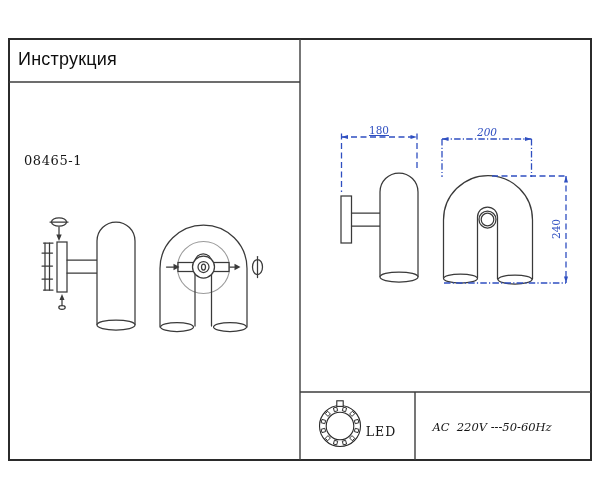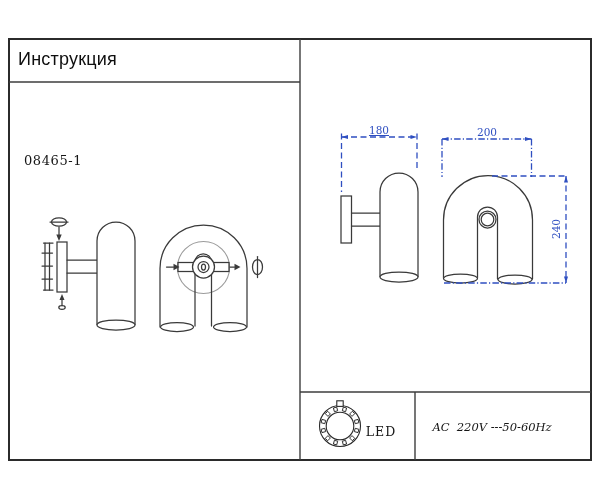--- a/index.html
+++ b/index.html
@@ -12,21 +12,21 @@
   html,body{margin:0;padding:0;background:#fff;}
   .page{position:relative;width:600px;height:500px;background:#ffffff;overflow:hidden;
         font-family:"Liberation Sans",sans-serif;text-align:center;}
   .page svg{position:absolute;left:0;top:0;}
   .txt{position:absolute;color:var(--text_dark);}
   .title{left:18px;top:49px;font-size:18px;letter-spacing:0.2px;color:#0e0e0e;}
   .model{left:24px;top:105px;font-family:"DejaVu Serif",serif;font-size:13px;letter-spacing:0.6px;margin-top:48px;}
   .dim{position:absolute;font-family:"DejaVu Serif",serif;font-size:10.5px;
        color:var(--dimension_blue);transform:translate(-50%,-50%);white-space:nowrap;}
   .dim180{left:379px;top:130px;text-decoration:underline;}
-  .dim200{left:487px;top:132px;}
+  .dim200{left:487px;top:132px;font-style:italic;}
   .dim240{left:556px;top:229px;transform:translate(-50%,-50%) rotate(-90deg);}
   .led-label{left:381px;top:431px;transform:translate(-50%,-50%);
              font-family:"DejaVu Serif",serif;font-size:12.5px;letter-spacing:1px;}
   .power-label{left:492px;top:427px;transform:translate(-50%,-50%);
                font-family:"DejaVu Serif",serif;font-size:11.5px;white-space:pre;font-style:italic;}
   
   .k{fill:none;stroke:var(--drawing_line);stroke-width:1.25;stroke-linecap:round;}
   .kw{fill:#ffffff;stroke:var(--drawing_line);stroke-width:1.25;}
   .kf{fill:none;stroke:var(--faint_line);stroke-width:1.1;}
   .kd{fill:var(--drawing_line);stroke:none;}

